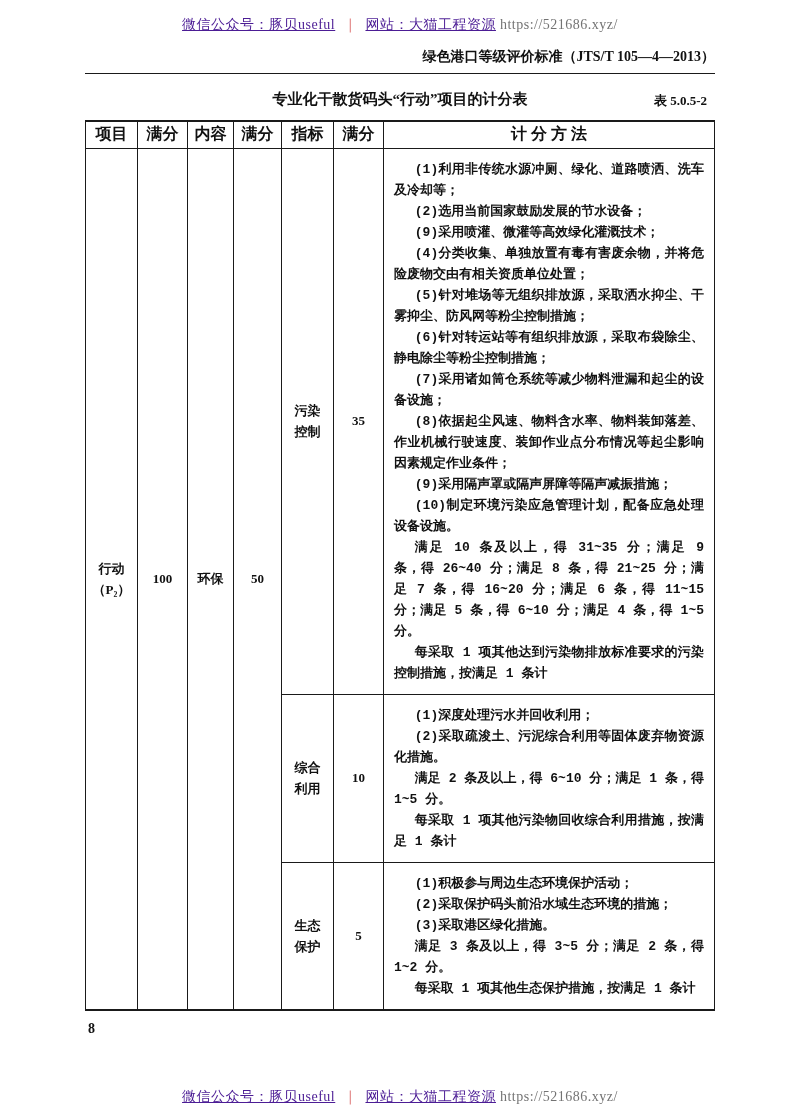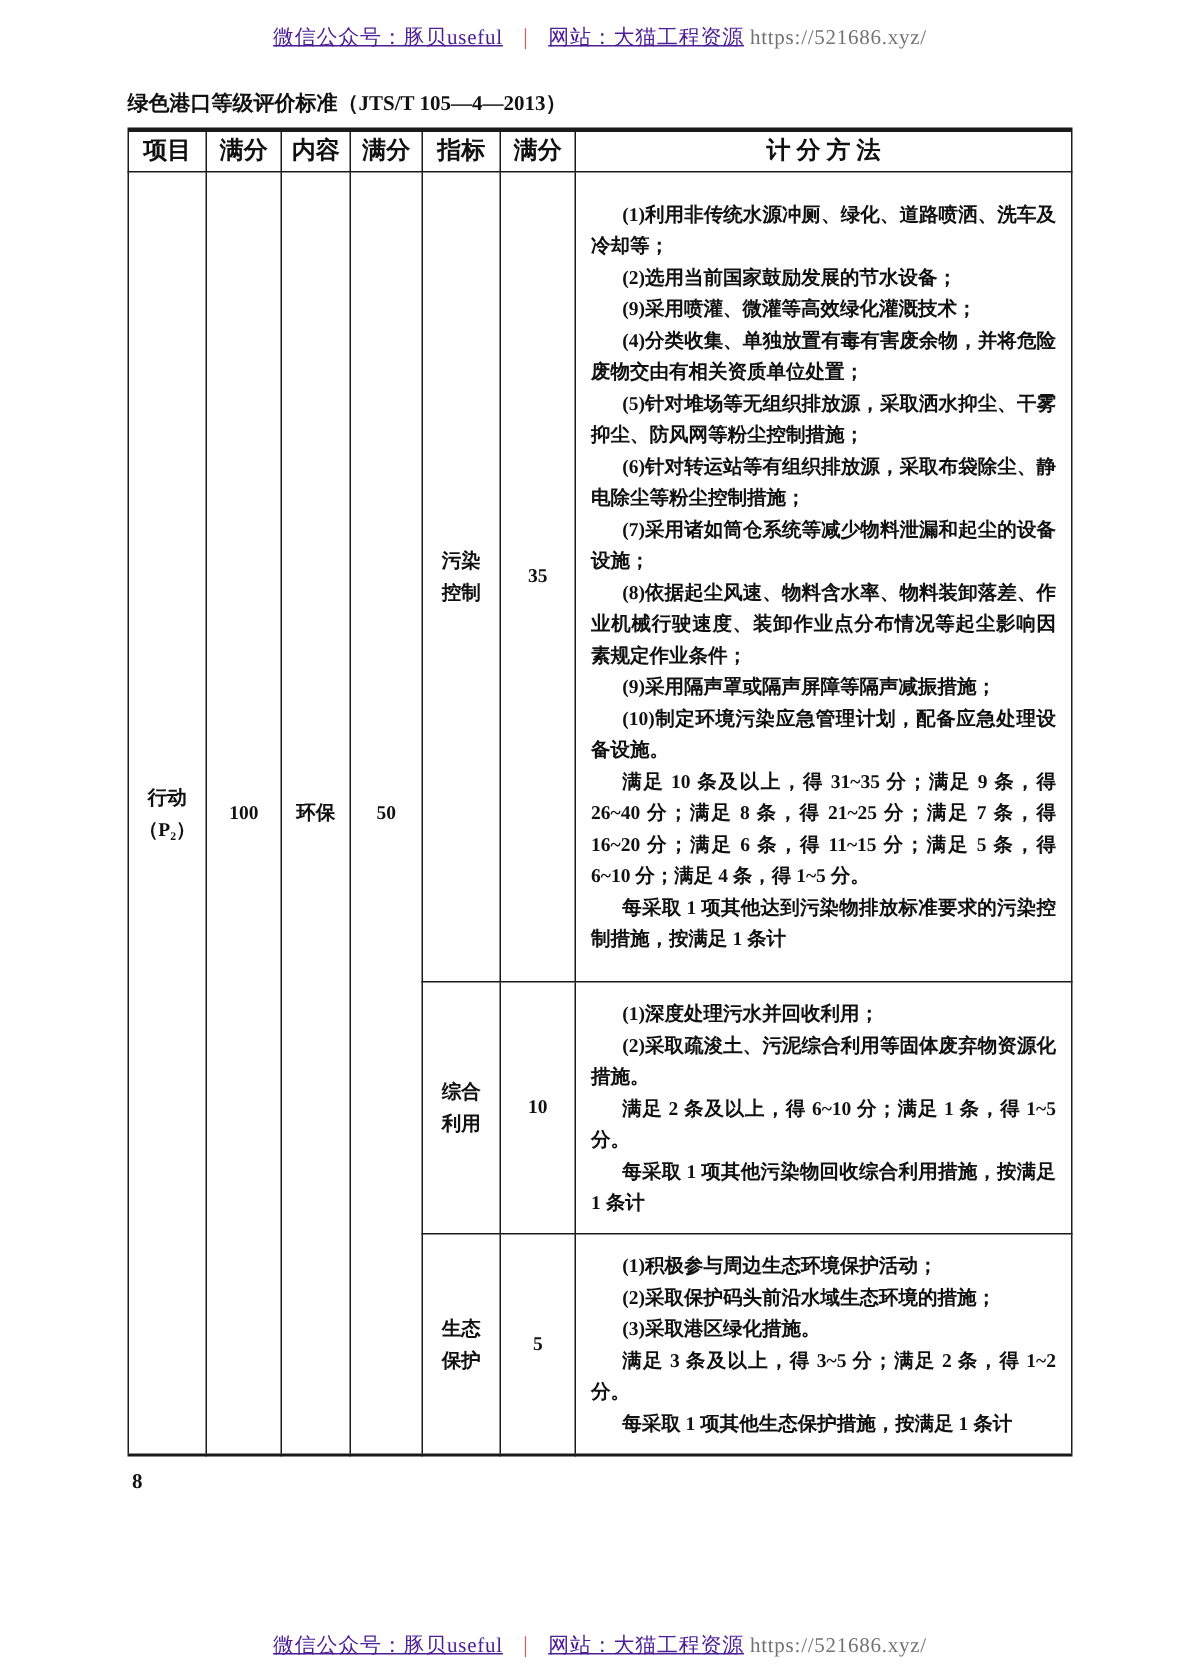--- a/index.html
+++ b/index.html
@@ -19,25 +19,26 @@
   }
   .watermark.top { padding-top: 16px; }
   .watermark.bottom { position: absolute; bottom: 10px; left: 0; right: 0; }
   .wm-red { color: #4c1d95; text-decoration: underline; }
   .wm-blue { color: #737373; }
   .wm-sep { margin: 0 8px; color: #d95f5f; }
 
   .content { margin: 0 85px; width: 630px; }
 
   .doc-header {
-    margin-top: 26px;
+    margin-top: 14px;
     font-size: 14px;
     font-weight: bold;
     padding-bottom: 7px;
     border-bottom: 1.5px solid #1a1a1a;
+    text-align: right;
   }
 
   .caption {
     position: relative;
     margin-top: 16px;
     margin-bottom: 10px;
     text-align: center;
     height: 20px;
   }
   .caption-title { font-size: 15px; font-weight: bold; }
@@ -65,20 +66,21 @@
   td.center {
     text-align: center;
     vertical-align: middle;
     font-size: 13px;
     font-weight: bold;
   }
   td.pre { white-space: pre-line; line-height: 21px; }
   td.method {
     vertical-align: middle;
     padding: 10px 10px;
+    font-family: Liberation Mono, monospace;
   }
   td.method p {
     margin: 0;
     font-size: 13px;
     font-weight: bold;
     line-height: 21px;
     text-indent: 1.6em;
     text-align: justify;
     color: #111;
   }
@@ -98,20 +100,24 @@
 
 <div class="watermark top">
   <span class="wm-red">微信公众号：豚贝useful</span><span class="wm-sep">｜</span><span class="wm-red">网站：大猫工程资源</span>
   <span class="wm-blue">https://521686.xyz/</span>
 </div>
 
 <div class="content">
 
   <div class="doc-header">绿色港口等级评价标准（JTS/T 105—4—2013）</div>
 
+  <div class="caption">
+    <span class="caption-title">专业化干散货码头“行动”项目的计分表</span>
+    <span class="caption-no">表 5.0.5-2</span>
+  </div>
 
   <table class="scoring">
     <colgroup>
       <col style="width:52px">
         <col style="width:50px">
         <col style="width:46px">
         <col style="width:48px">
         <col style="width:52px">
         <col style="width:50px">
         <col>

